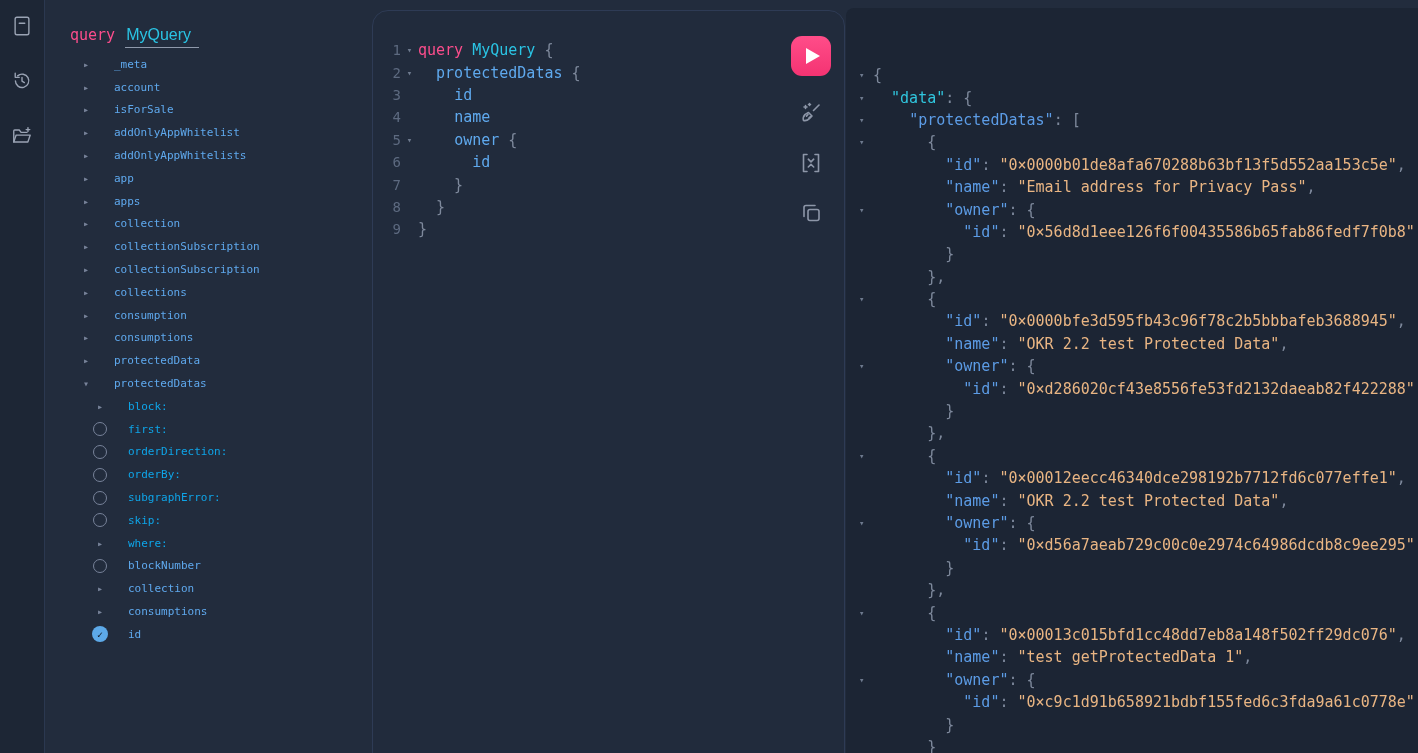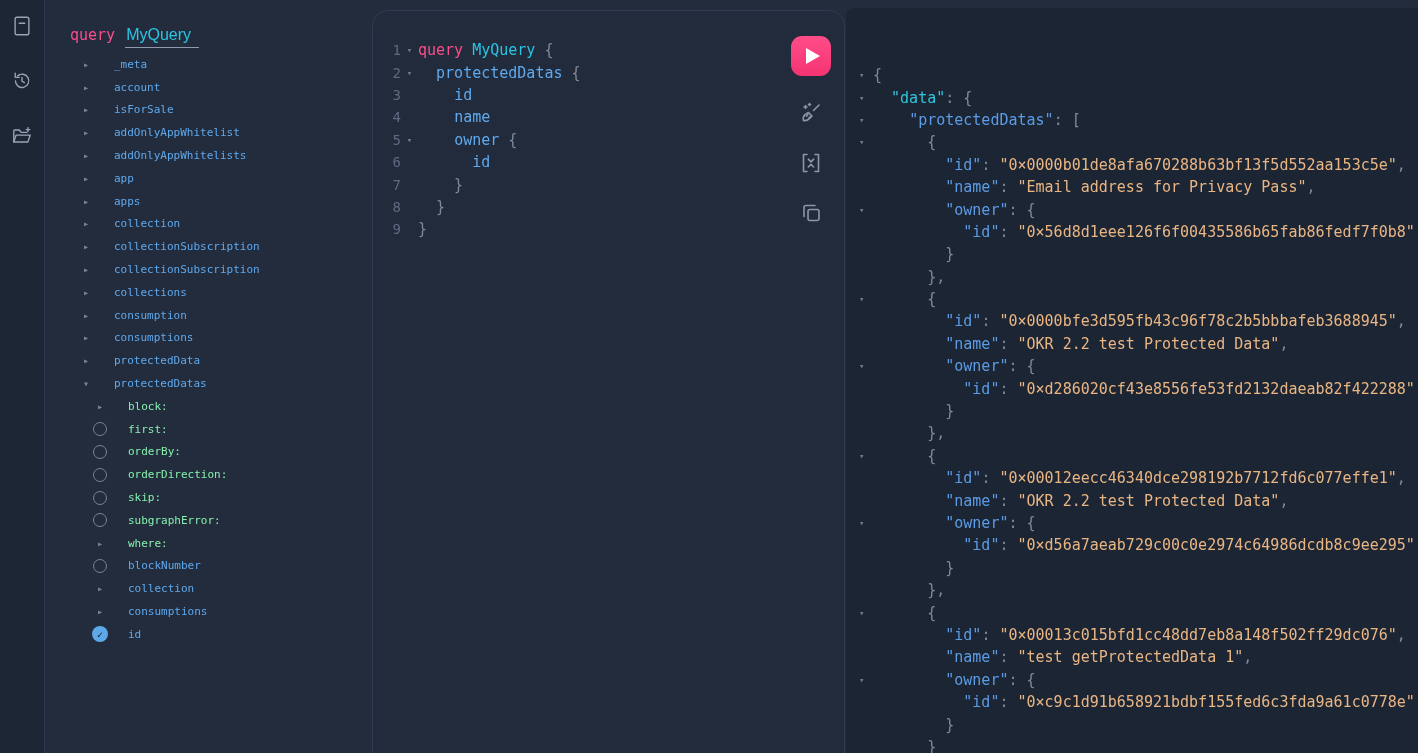--- a/index.html
+++ b/index.html
@@ -41,21 +41,21 @@
   .trow.depth1 { padding-left:24px; }
   .ctl { flex:0 0 20px; width:20px; display:flex; align-items:center; justify-content:center; }
   .ctl.caret { color:#78839a; font-size:10px; }
   .ctl.radio::before { content:''; width:12px; height:12px; border:1.5px solid #78839a; border-radius:50%; }
   .ctl.check {
     flex:0 0 16px; width:16px; height:16px; border-radius:50%; background:#5da9e8;
     color:#17202e; font-size:10px; font-weight:bold; margin:0 2px;
   }
   .tlabel { font-size:11px; margin-left:18px; white-space:pre; }
   .tlabel.field { color:#5fa9ee; }
-  .tlabel.arg { color:#86efac; }
+  .tlabel.arg { color:#0ea5e9; }
 
   
   .editor-card {
     position:absolute; left:372px; top:10px; width:473px; height:760px;
     border:1.5px solid #2e3b55; border-radius:16px; background:#212b3c;
   }
   .editor-lines { padding:28px 0 0 10px; }
   .eline { height:22.4px; display:flex; align-items:center; }
   .lnum { flex:0 0 18px; text-align:right; color:#5d6a80; font-size:14px; }
   .lfold { flex:0 0 17px; text-align:center; color:#6e7a8e; font-size:9px; }
@@ -190,33 +190,33 @@
       <div class="trow depth1">
         <span class="ctl caret" style="display: flex; align-items: center; justify-content: center;">▸</span>
         <span class="tlabel arg">block:</span>
       </div>
       <div class="trow depth1">
         <span class="ctl radio" style="display: flex; align-items: center; justify-content: center;"></span>
         <span class="tlabel arg">first:</span>
       </div>
       <div class="trow depth1">
         <span class="ctl radio" style="display: flex; align-items: center; justify-content: center;"></span>
+        <span class="tlabel arg">orderDirection:</span>
+      </div>
+      <div class="trow depth1">
+        <span class="ctl radio" style="display: flex; align-items: center; justify-content: center;"></span>
         <span class="tlabel arg">orderBy:</span>
       </div>
       <div class="trow depth1">
         <span class="ctl radio" style="display: flex; align-items: center; justify-content: center;"></span>
-        <span class="tlabel arg">orderDirection:</span>
+        <span class="tlabel arg">subgraphError:</span>
       </div>
       <div class="trow depth1">
         <span class="ctl radio" style="display: flex; align-items: center; justify-content: center;"></span>
         <span class="tlabel arg">skip:</span>
-      </div>
-      <div class="trow depth1">
-        <span class="ctl radio" style="display: flex; align-items: center; justify-content: center;"></span>
-        <span class="tlabel arg">subgraphError:</span>
       </div>
       <div class="trow depth1">
         <span class="ctl caret" style="display: flex; align-items: center; justify-content: center;">▸</span>
         <span class="tlabel arg">where:</span>
       </div>
       <div class="trow depth1">
         <span class="ctl radio" style="display: flex; align-items: center; justify-content: center;"></span>
         <span class="tlabel field">blockNumber</span>
       </div>
       <div class="trow depth1">

